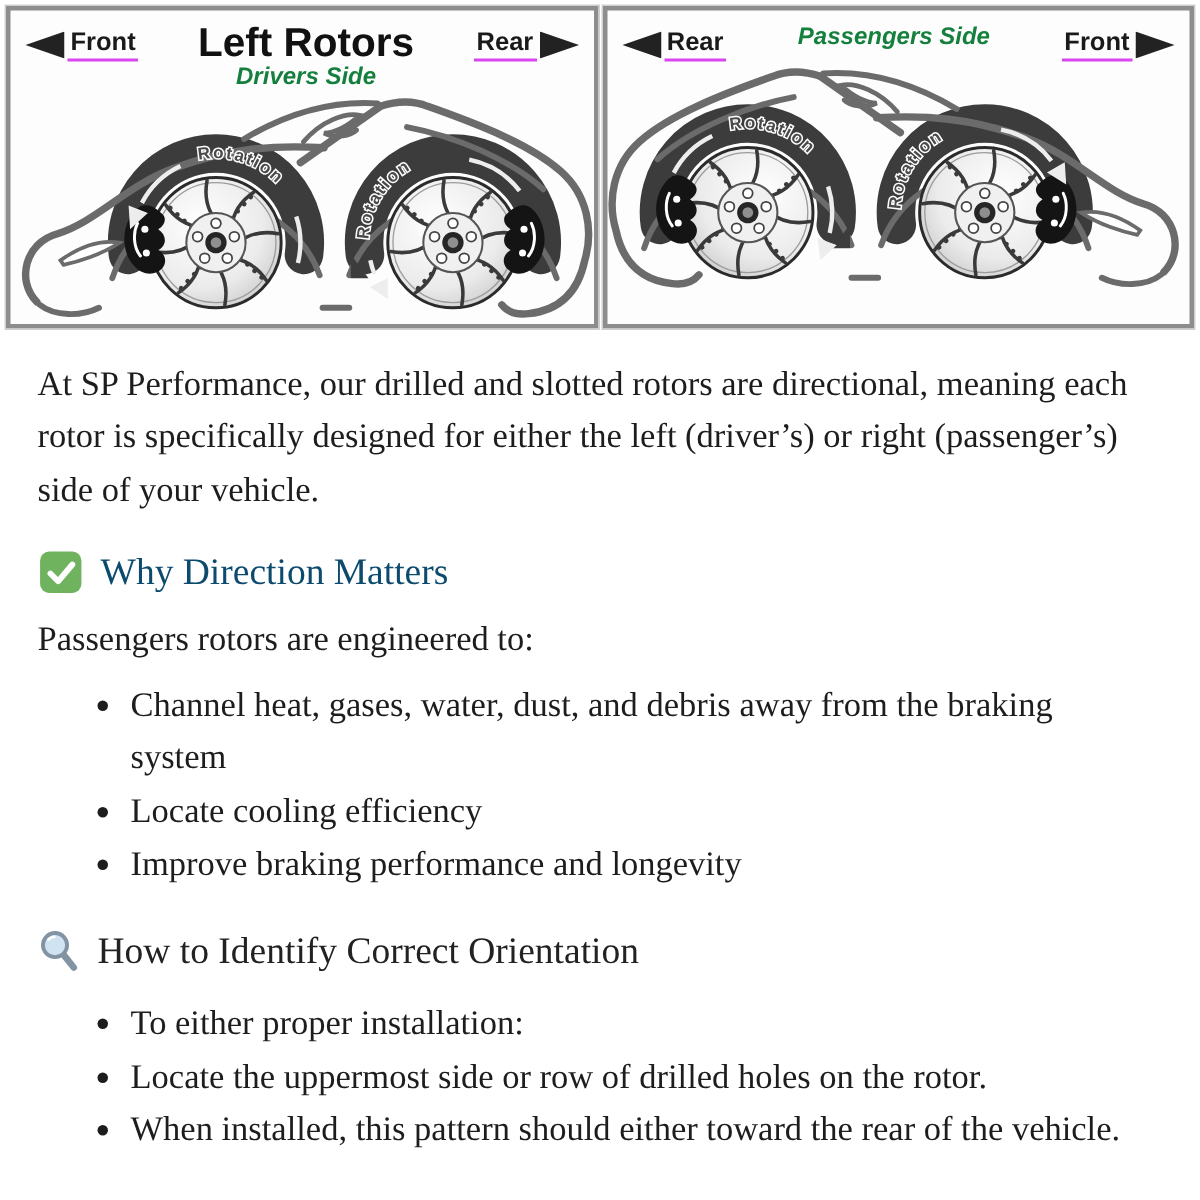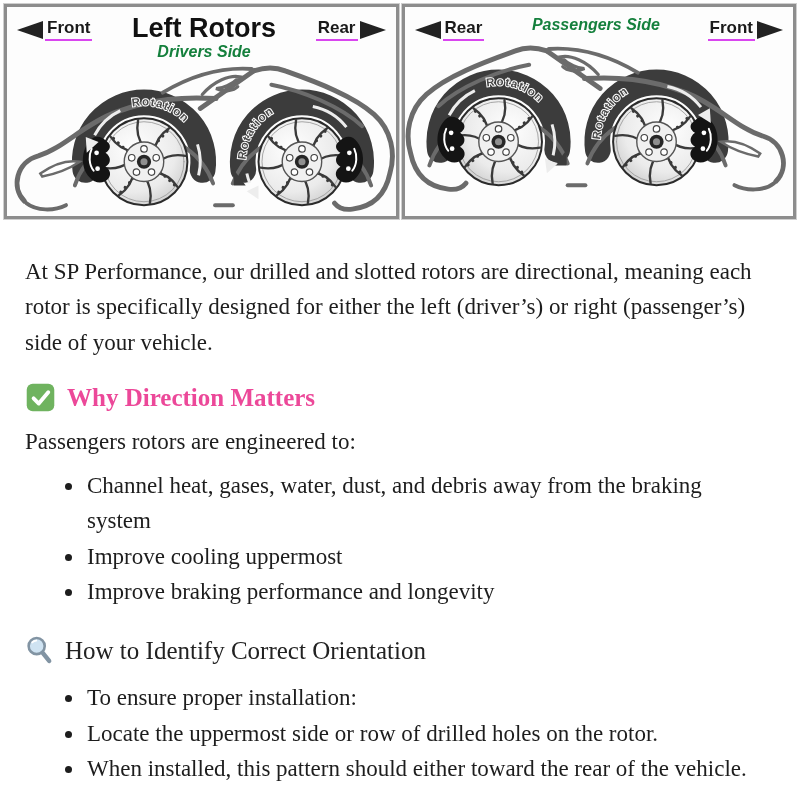--- a/index.html
+++ b/index.html
@@ -74,29 +74,29 @@
     paint-order: stroke;
   }
 
   
   .content {
     padding: 15px 42px 0 25px;
   }
   .intro {
     font-size: 23px;
     line-height: 1.54;
-    margin: 20px 0 10px 0;
+    margin: 4px 0 10px 0;
   }
   .h-row {
     display: flex;
     align-items: center;
     gap: 11px;
   }
   .h2-row { margin: 22px 0 12px 0; }
-  .h2-row .h-text { font-size: 25px; font-weight: bold; color: #ec4899; }
+  .h2-row .h-text { font-size: 25px; font-weight: normal; color: #0c4a6e; }
   .h3-row { margin: 26px 0 14px 0; text-align: center; }
   .h3-row .h-text { font-size: 25px; font-weight: normal; color: #222; }
   .lead {
     font-size: 23px;
     line-height: 1.5;
     margin: 12px 0 6px 0;
   }
   ul.bullets {
     margin: 8px 0 6px 0;
     padding-left: 60px;
@@ -291,34 +291,34 @@
           <path d="M10 19 L16 25 L27 12" stroke="#ffffff" stroke-width="4.5" fill="none" stroke-linecap="round" stroke-linejoin="round"></path>
         </svg>
     </span>
     <span class="h-text">Why Direction Matters</span>
   </div>
 
   <p class="lead">Passengers rotors are engineered to:</p>
 
   <ul class="bullets">
     <li>Channel heat, gases, water, dust, and debris away from the braking system</li>
-    <li>Improve cooling uppermost</li>
+    <li>Locate cooling efficiency</li>
     <li>Improve braking performance and longevity</li>
   </ul>
 
   <div class="h-row h3-row">
     <span class="emoji-box">
       <svg width="29" height="31" viewBox="0 0 36 38">
           <circle cx="14.5" cy="13.5" r="10" fill="#cfe3f2" stroke="#8294a3" stroke-width="3.2"></circle>
           <path d="M9 9 A 7 7 0 0 1 14 6.6" stroke="#ffffff" stroke-width="2.2" fill="none" stroke-linecap="round"></path>
           <line x1="22" y1="22" x2="30" y2="32" stroke="#8294a3" stroke-width="5.5" stroke-linecap="round"></line>
         </svg>
     </span>
     <span class="h-text">How to Identify Correct Orientation</span>
   </div>
 
   <ul class="bullets">
-    <li>To ensure proper installation:</li>
+    <li>To either proper installation:</li>
     <li>Locate the uppermost side or row of drilled holes on the rotor.</li>
     <li>When installed, this pattern should either toward the rear of the vehicle.</li>
   </ul>
 
 </div>
 
 </body></html>

